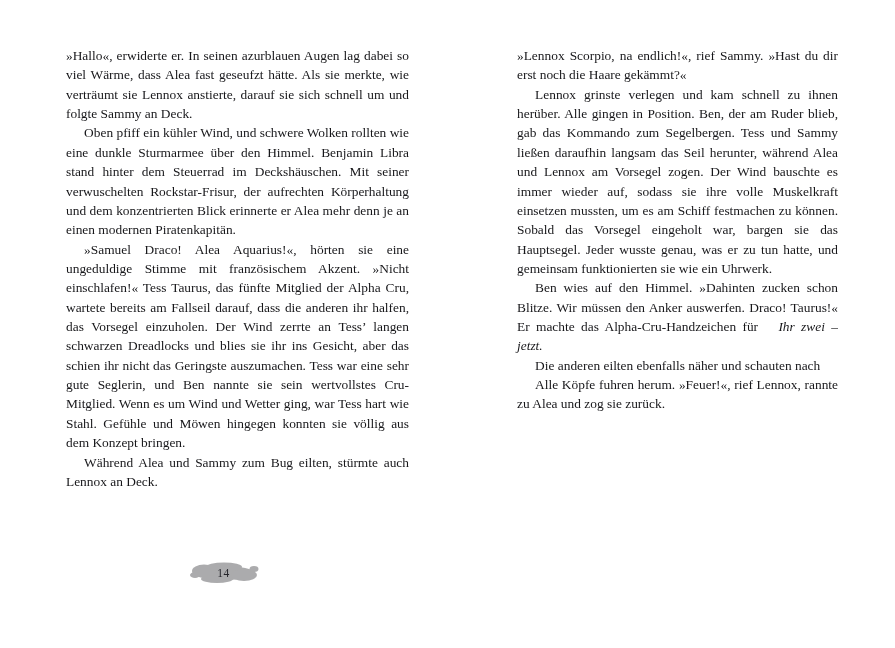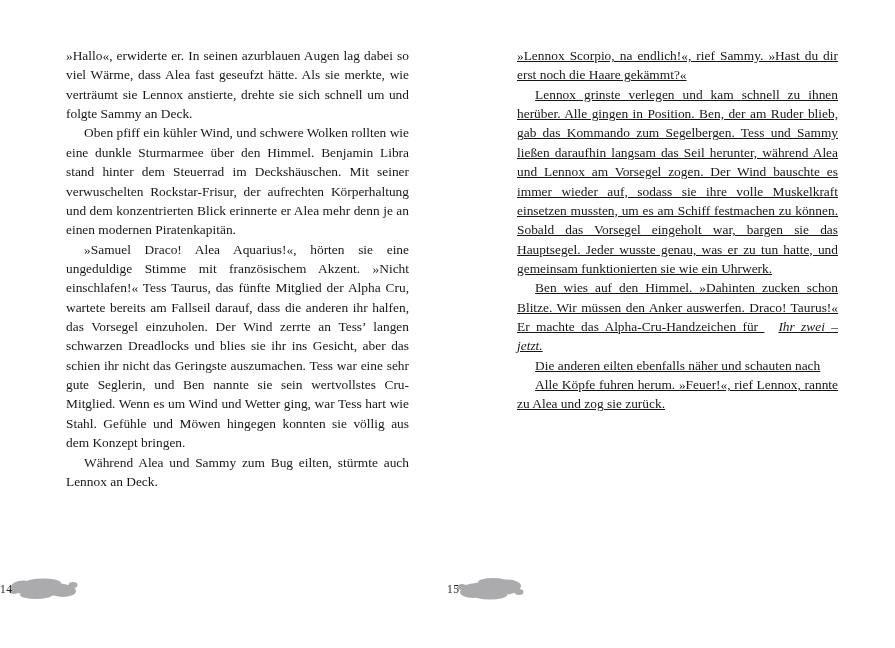--- a/index.html
+++ b/index.html
@@ -28,21 +28,20 @@
     height: 648px;
     padding: 46px 0 0 0;
   }
   .page-left {
     padding-left: 66px;
     padding-right: 38px;
   }
   .page-right {
     padding-left: 70px;
     padding-right: 56px;
-    text-decoration: underline;
   }
   .text-block {
     font-size: 13.4px;
     line-height: 1.445;
     text-align: justify;
     text-justify: inter-word;
     hyphens: manual;
   }
   .text-block p {
     margin: 0;
@@ -50,23 +49,24 @@
   }
   .text-block p.first {
     text-indent: 0;
   }
   .text-block p em {
     font-style: italic;
     margin-left: 14px;
   }
   .folio {
     position: absolute;
-    bottom: 44px;
+    bottom: 60px;
     left: 0;
     width: 100%;
+    text-align: center;
     font-size: 11.5px;
     letter-spacing: 0.5px;
     color: #24242a;
   }
   .folio-inner {
     position: relative;
     display: inline-block;
     width: 86px;
     height: 30px;
     line-height: 30px;
@@ -96,21 +96,21 @@
     background: transparent;
   }
 </style>
 </head>
 <body>
 
 <div class="book-spread">
 
   <div class="page page-left">
     <div class="text-block">
-      <p class="first">»Hallo«, erwiderte er. In seinen azurblauen Augen lag dabei so viel Wärme, dass Alea fast geseufzt hätte. Als sie merkte, wie verträumt sie Lennox anstierte, drehte sie sich schnell um und folgte Sammy an Deck.</p>
+      <p class="first">»Hallo«, erwiderte er. In seinen azurblauen Augen lag dabei so viel Wärme, dass Alea fast geseufzt hätte. Als sie merkte, wie verträumt sie Lennox anstierte, darauf sie sich schnell um und folgte Sammy an Deck.</p>
       <p>Oben pfiff ein kühler Wind, und schwere Wolken rollten wie eine dunkle Sturmarmee über den Himmel. Benjamin Libra stand hinter dem Steuerrad im Deckshäuschen. Mit seiner verwuschelten Rockstar-Frisur, der aufrechten Körperhaltung und dem konzentrierten Blick erinnerte er Alea mehr denn je an einen modernen Piratenkapitän.</p>
       <p>»Samuel Draco! Alea Aquarius!«, hörten sie eine ungeduldige Stimme mit französischem Akzent. »Nicht einschlafen!« Tess Taurus, das fünfte Mitglied der Alpha Cru, wartete bereits am Fallseil darauf, dass die anderen ihr halfen, das Vorsegel einzuholen. Der Wind zerrte an Tess’ langen schwarzen Dreadlocks und blies sie ihr ins Gesicht, aber das schien ihr nicht das Geringste auszumachen. Tess war eine sehr gute Seglerin, und Ben nannte sie sein wertvollstes Cru-Mitglied. Wenn es um Wind und Wetter ging, war Tess hart wie Stahl. Gefühle und Möwen hingegen konnten sie völlig aus dem Konzept bringen.</p>
       <p>Während Alea und Sammy zum Bug eilten, stürmte auch Lennox an Deck.</p>
     </div>
     <div class="folio">
       <span class="folio-inner">
         <span class="smudge">
           <svg width="74" height="26" viewBox="0 0 74 26" xmlns="http://www.w3.org/2000/svg">
             <g fill="#2b2b30" opacity="0.55">
               <ellipse cx="37" cy="13" rx="30" ry="7"></ellipse>
@@ -131,33 +131,15 @@
   <div class="gutter-shadow"></div>
 
   <div class="page page-right">
     <div class="text-block">
       <p class="first">»Lennox Scorpio, na endlich!«, rief Sammy. »Hast du dir erst noch die Haare gekämmt?«</p>
       <p>Lennox grinste verlegen und kam schnell zu ihnen herüber. Alle gingen in Position. Ben, der am Ruder blieb, gab das Kommando zum Segelbergen. Tess und Sammy ließen daraufhin langsam das Seil herunter, während Alea und Lennox am Vorsegel zogen. Der Wind bauschte es immer wieder auf, sodass sie ihre volle Muskelkraft einsetzen mussten, um es am Schiff festmachen zu können. Sobald das Vorsegel eingeholt war, bargen sie das Hauptsegel. Jeder wusste genau, was er zu tun hatte, und gemeinsam funktionierten sie wie ein Uhrwerk.</p>
       <p><span>Ben wies auf den Himmel. »Dahinten zucken schon Blitze. Wir müssen den Anker auswerfen. Draco! Taurus!« Er machte das Alpha-Cru-Handzeichen für </span><em>Ihr zwei – jetzt.</em></p>
       <p>Die anderen eilten ebenfalls näher und schauten nach</p>
       <p>Alle Köpfe fuhren herum. »Feuer!«, rief Lennox, rannte zu Alea und zog sie zurück.</p>
     </div>
-    <div class="folio">
-      <span class="folio-inner">
-        <span class="smudge">
-          <svg width="74" height="26" viewBox="0 0 74 26" xmlns="http://www.w3.org/2000/svg">
-            <g fill="#2b2b30" opacity="0.55">
-              <ellipse cx="37" cy="13" rx="29" ry="7"></ellipse>
-              <ellipse cx="20" cy="16" rx="13" ry="6"></ellipse>
-              <ellipse cx="54" cy="10" rx="14" ry="6.5"></ellipse>
-              <ellipse cx="37" cy="19" rx="17" ry="4.5"></ellipse>
-              <ellipse cx="40" cy="6" rx="15" ry="4"></ellipse>
-              <ellipse cx="9" cy="11" rx="5" ry="3"></ellipse>
-              <ellipse cx="66" cy="16" rx="4.5" ry="3"></ellipse>
-            </g>
-          </svg>
-        </span>
-        <span class="folio-num">15</span>
-      </span>
-    </div>
   </div>
 
 </div>
 
 </body></html>

